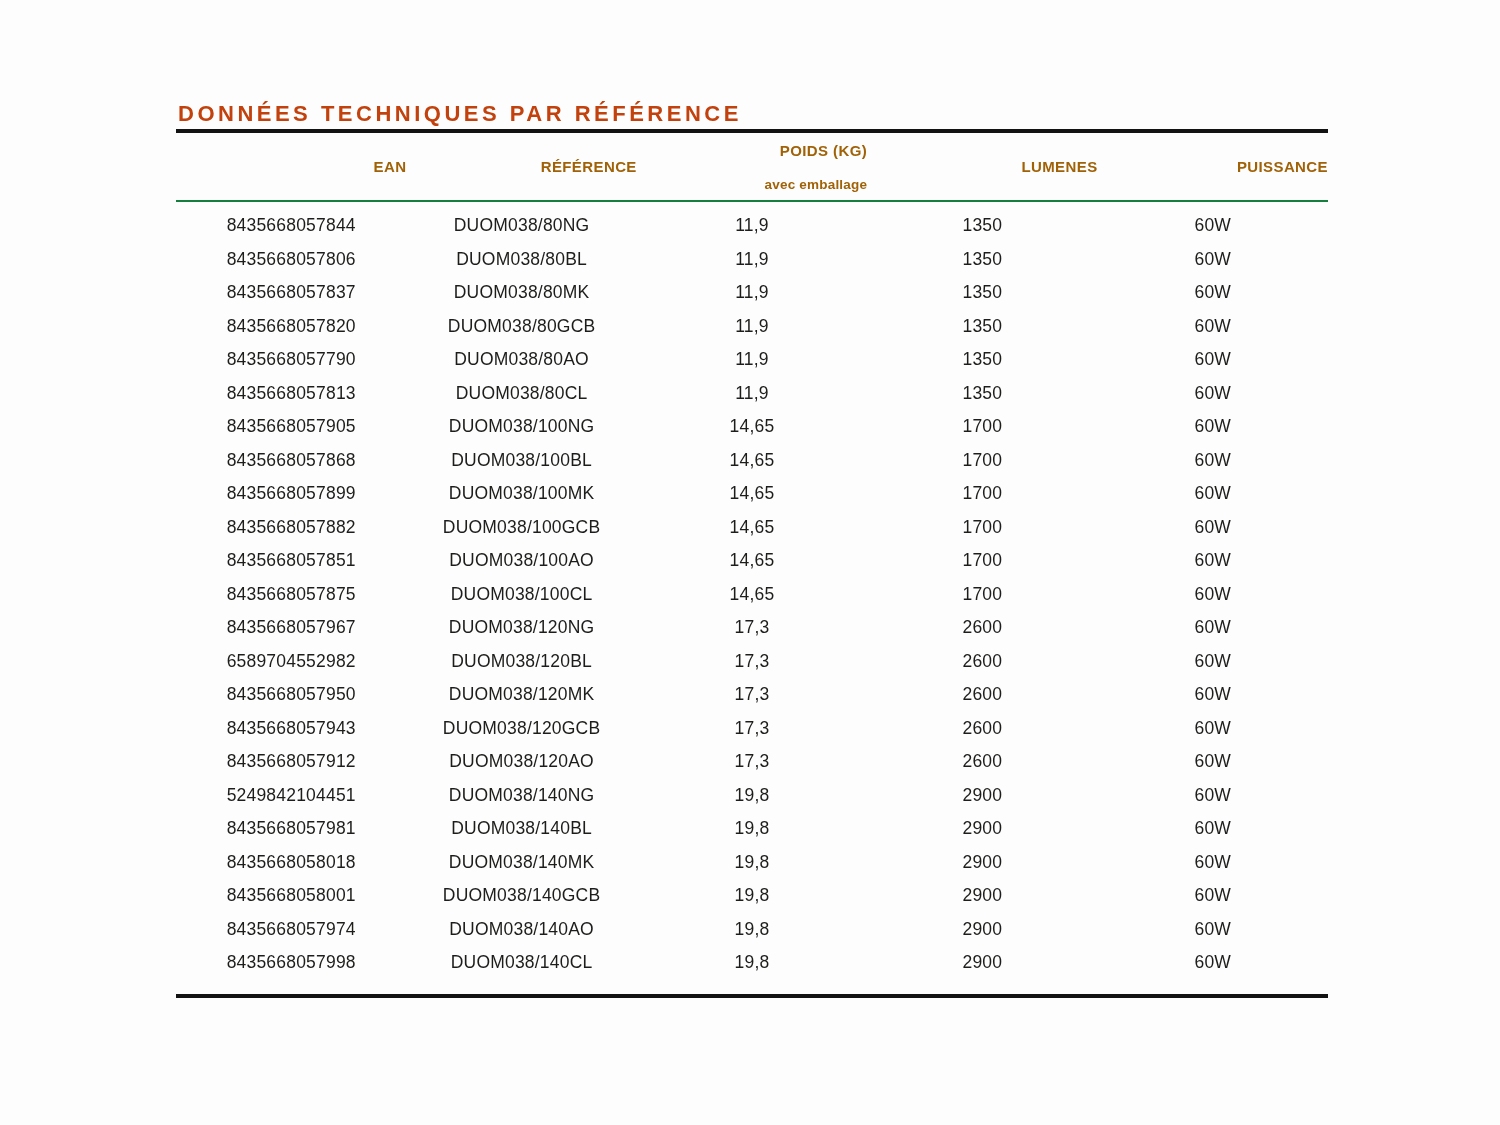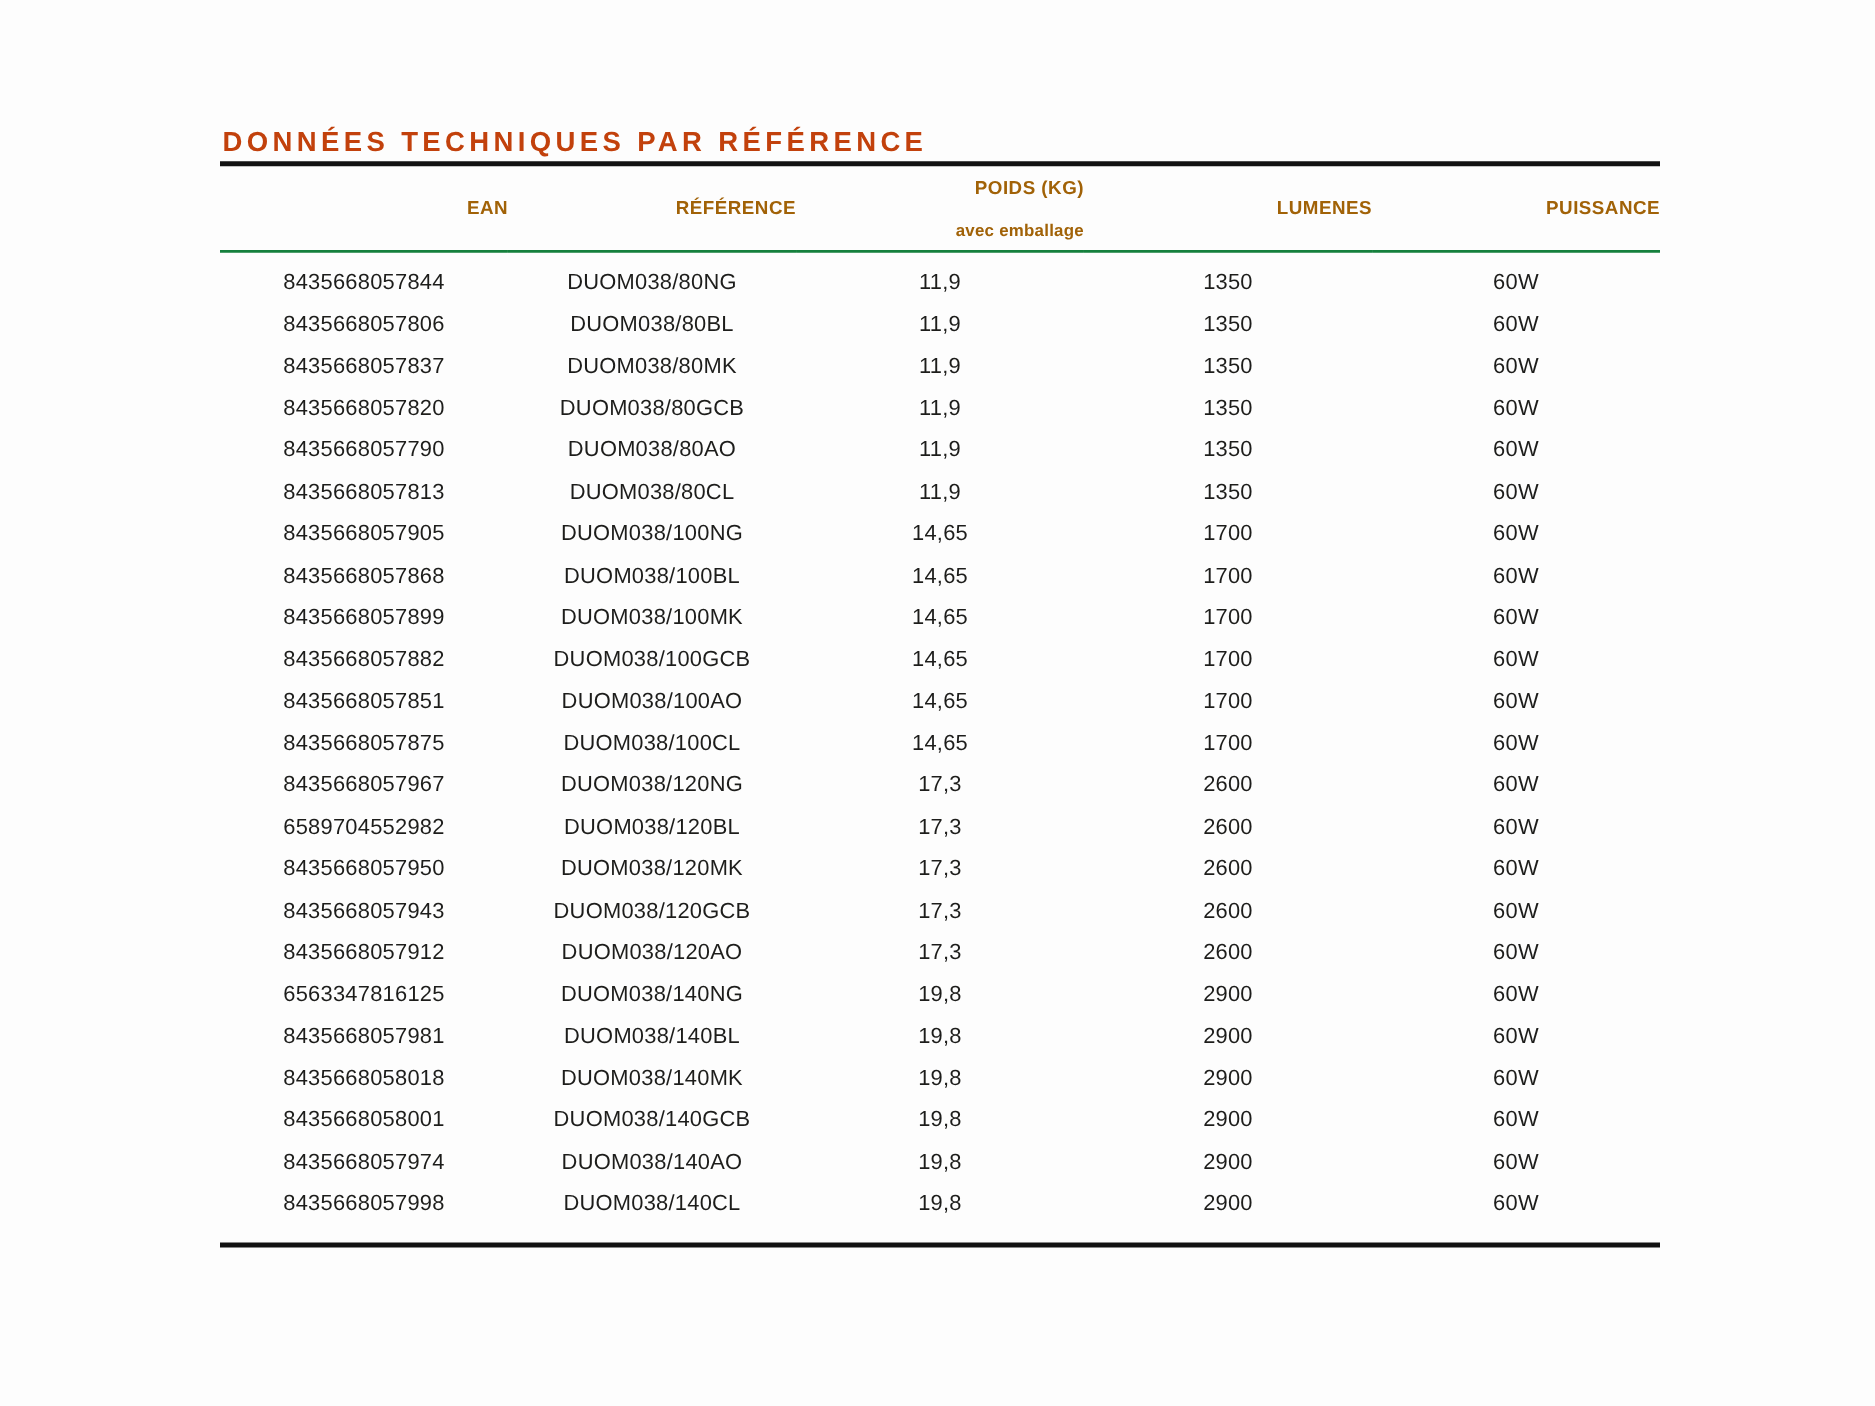--- a/index.html
+++ b/index.html
@@ -234,21 +234,21 @@
           <td>60W</td>
         </tr>
           <tr>
           <td>8435668057912</td>
           <td>DUOM038/120AO</td>
           <td>17,3</td>
           <td>2600</td>
           <td>60W</td>
         </tr>
           <tr>
-          <td>6563347816125</td>
+          <td>5249842104451</td>
           <td>DUOM038/140NG</td>
           <td>19,8</td>
           <td>2900</td>
           <td>60W</td>
         </tr>
           <tr>
           <td>8435668057981</td>
           <td>DUOM038/140BL</td>
           <td>19,8</td>
           <td>2900</td>

